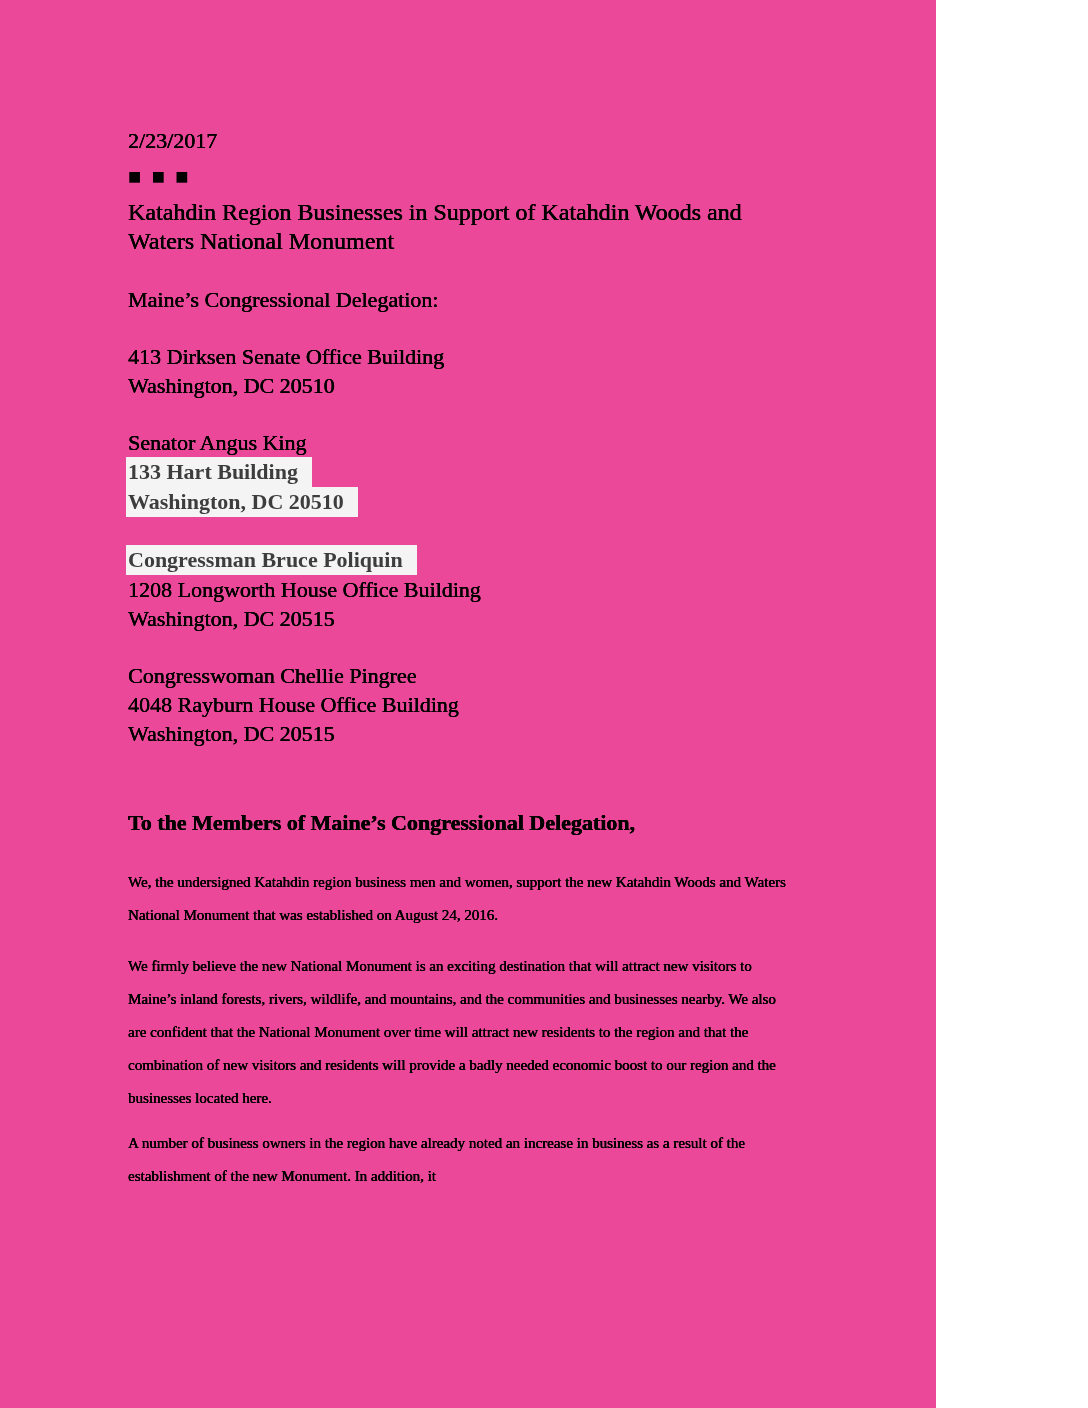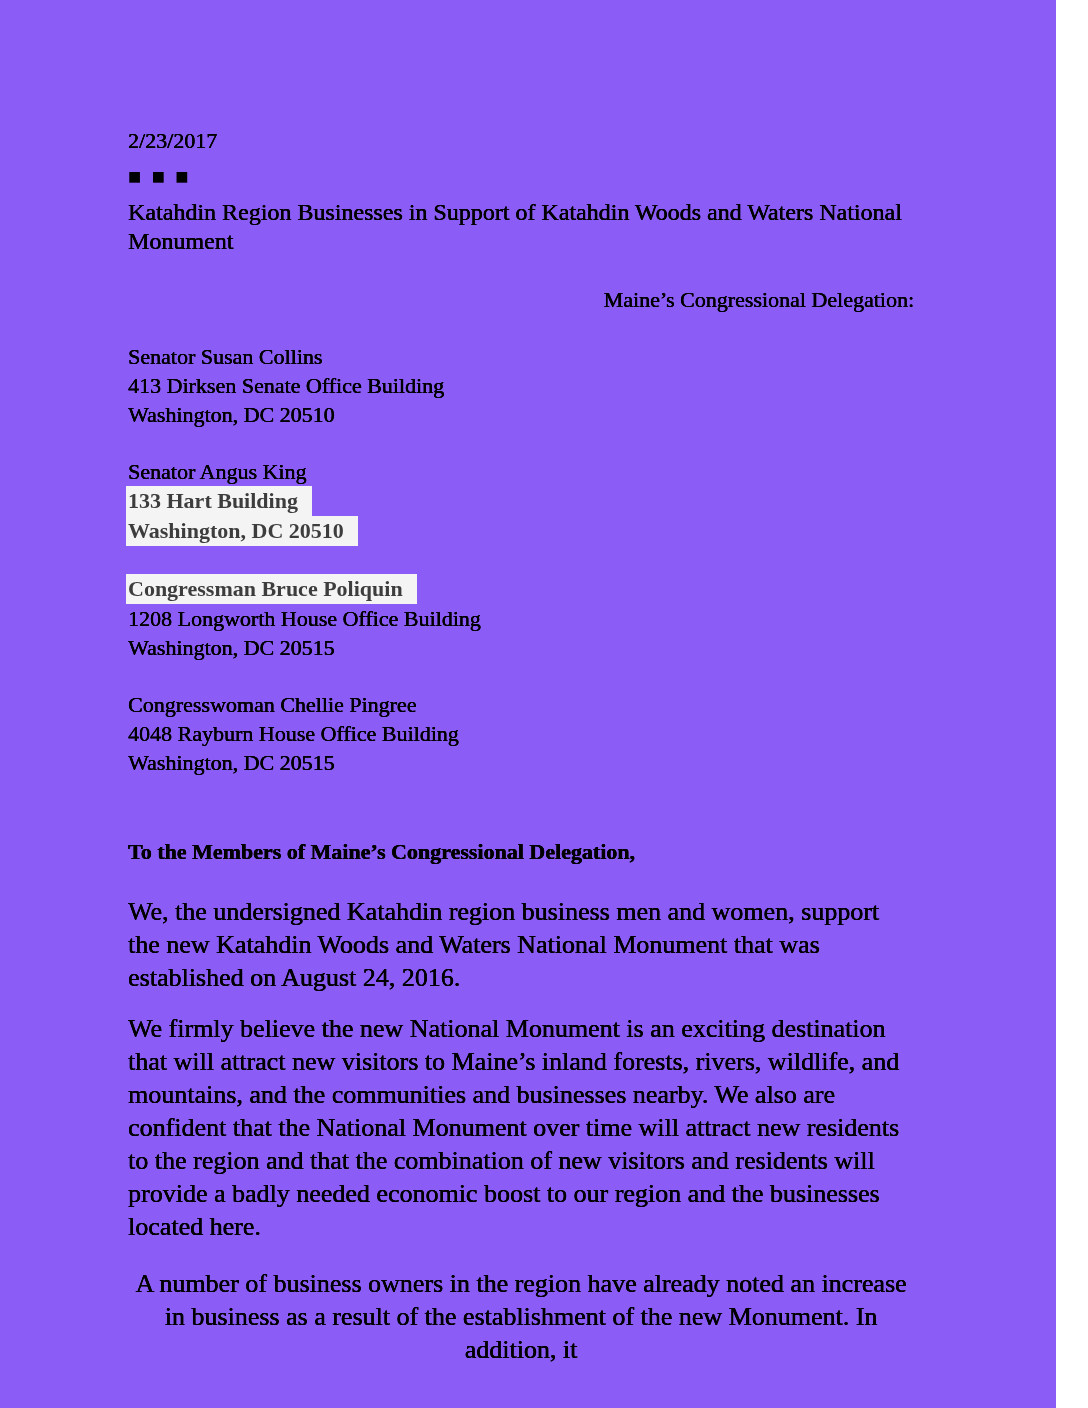--- a/index.html
+++ b/index.html
@@ -1,42 +1,42 @@
 <!DOCTYPE html>
 <html><head>
 <meta charset="utf-8">
 <style>
   html, body { margin: 0; padding: 0; background: #ffffff; }
   .page {
     position: relative;
-    width: 1056px;
+    width: 936px;
     height: 1408px;
     box-sizing: border-box;
-    background: #8b5cf6;
+    background: #ec4899;
     color: #000000;
     font-family: "Liberation Serif", "DejaVu Serif", serif;
     padding: 126px 142px 0 128px;
     overflow: hidden;
   }
   
   .ink { text-shadow: 0.35px 0 0 currentColor, 0 0.25px 0 currentColor; }
 
   .date { font-size: 22px; line-height: 30px; }
 
   .dots {
     margin-top: 12px;
     font-size: 14px;
     line-height: 16px;
     letter-spacing: 3px;
     font-family: "DejaVu Sans", sans-serif;
   }
 
   .headline { margin-top: 14px; font-size: 24px; line-height: 29px; }
 
-  .delegation { margin-top: 29px; font-size: 22px; line-height: 29px; text-align: right; }
+  .delegation { margin-top: 29px; font-size: 22px; line-height: 29px; }
 
   .recipient { margin-top: 28px; font-size: 22px; line-height: 29px; }
   .recipient > div { white-space: nowrap; }
 
   .muted {
     color: #3d3d3d;
     background: #f4f4f4;
     text-shadow: none;
     display: inline-block;
     padding: 0 14px 1px 2px;
@@ -44,40 +44,39 @@
     font-weight: bold;
   }
 
   .greeting {
     margin-top: 60px;
     font-size: 22px;
     line-height: 30px;
     font-weight: 700;
   }
 
-  .para { margin: 0; font-size: 26px; line-height: 33px; }
+  .para { margin: 0; font-size: 15px; line-height: 33px; }
   .para.p1 { margin-top: 28px; }
   .para.p2 { margin-top: 18px; }
-  .para.p3 { margin-top: 24px; text-align: center; }
+  .para.p3 { margin-top: 12px; }
 </style>
 </head>
 <body>
 
 <div class="page">
 
   <div class="date ink">2/23/2017</div>
 
   <div class="dots">■ ■ ■</div>
 
   <div class="headline ink">Katahdin Region Businesses in Support of Katahdin Woods and Waters National Monument</div>
 
   <div class="delegation ink">Maine’s Congressional Delegation:</div>
 
   <div class="recipient">
-    <div class="ink">Senator Susan Collins</div>
     <div class="ink">413 Dirksen Senate Office Building</div>
     <div class="ink">Washington, DC 20510</div>
   </div>
 
   <div class="recipient">
     <div class="ink">Senator Angus King</div>
     <div><span class="muted">133 Hart Building</span></div>
     <div><span class="muted">Washington, DC 20510</span></div>
   </div>
 

